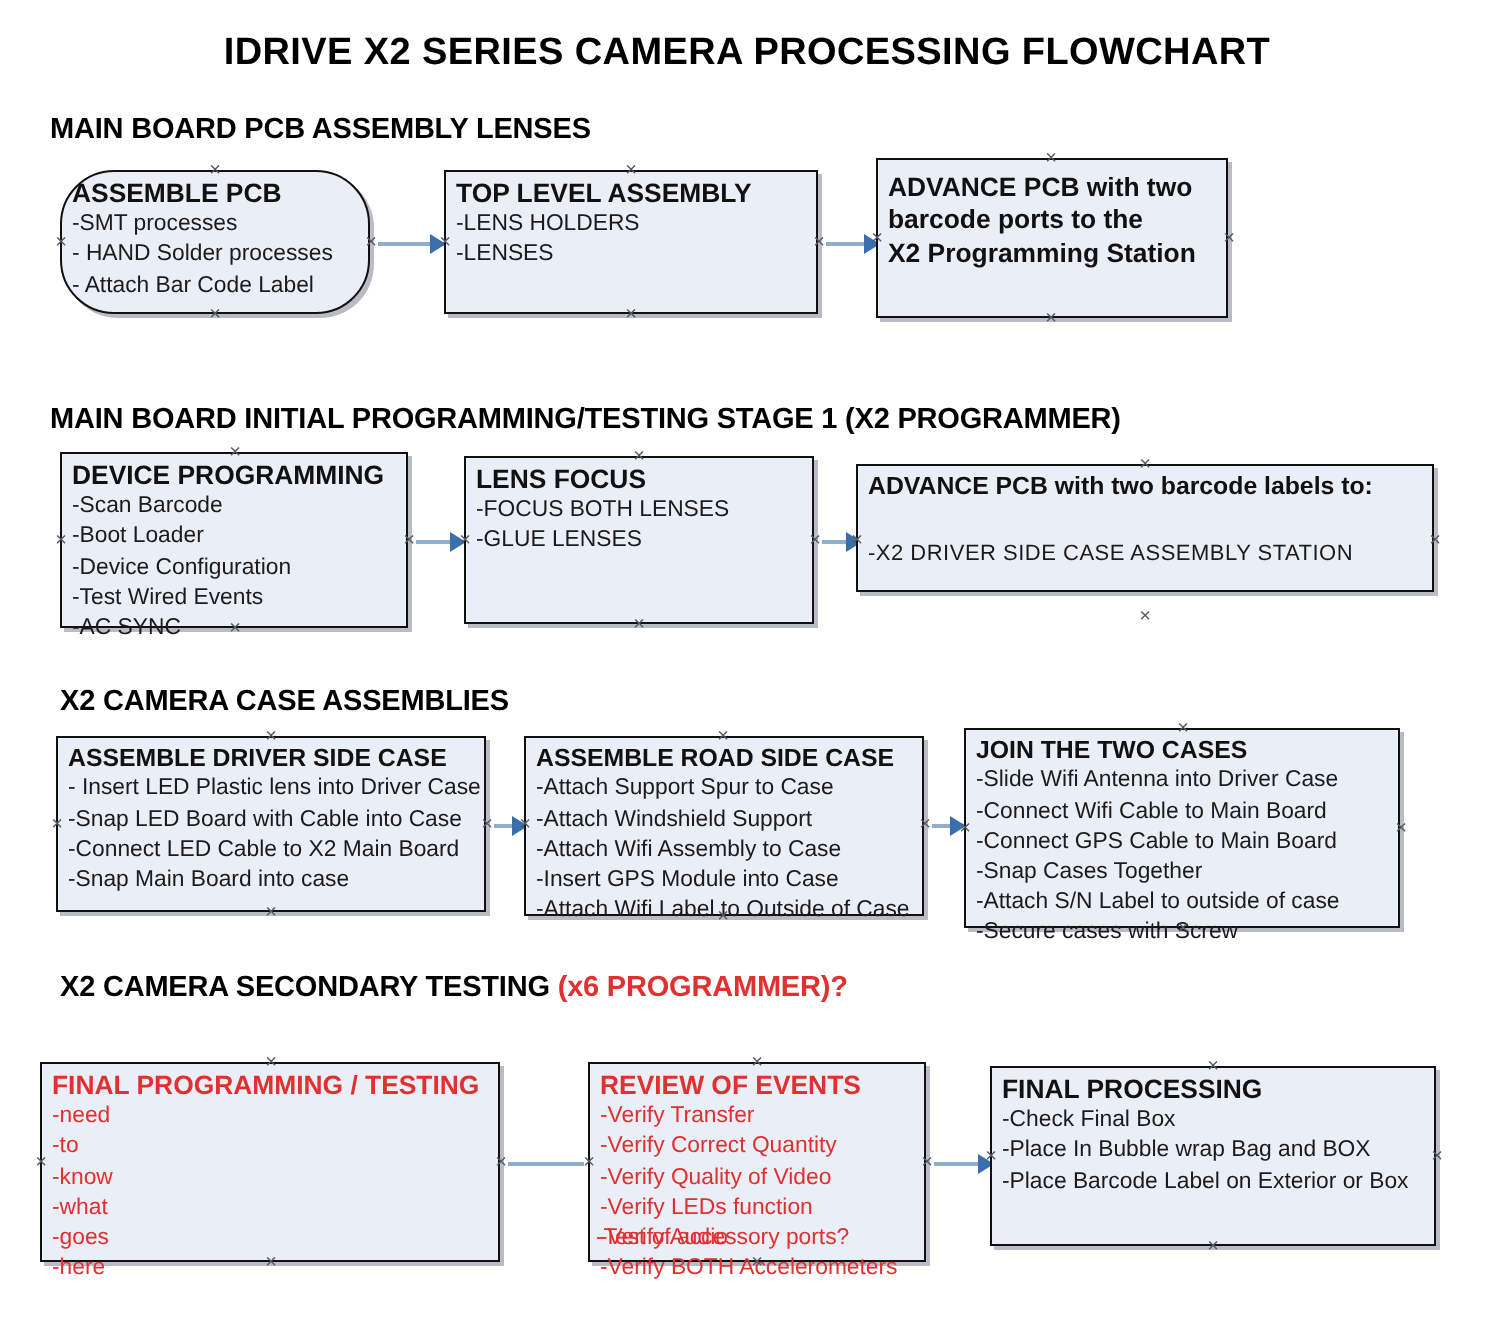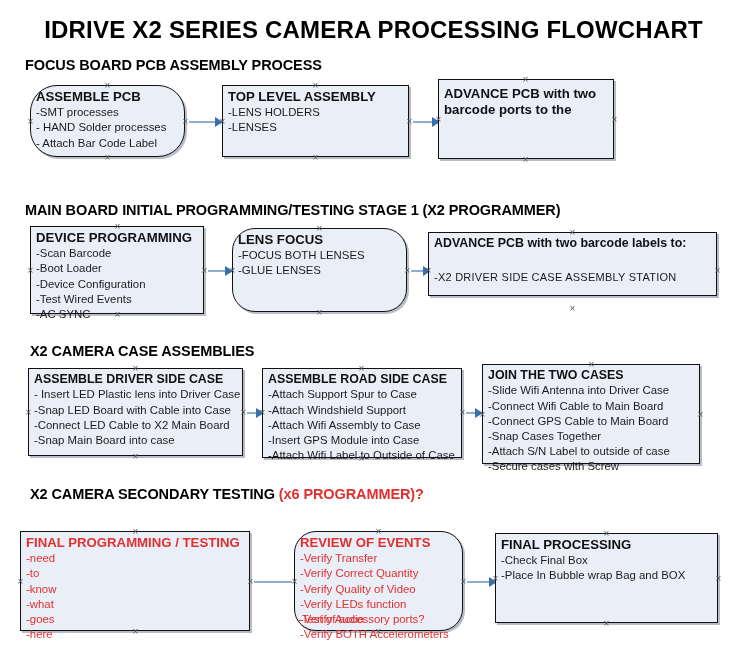--- a/index.html
+++ b/index.html
@@ -14,21 +14,21 @@
     color: #000000;
     overflow: hidden;
   }
 
   #canvas { position: absolute; inset: 0; }
 
   .chart-title {
     position: absolute;
     top: 16px; left: 0; width: 747px;
     text-align: center;
-    font-size: 24px;
+    font-size: 19px;
     font-weight: bold;
     letter-spacing: 0.2px;
     color: #000;
     white-space: nowrap;
   }
 
   .section-head {
     position: absolute;
     font-size: 14.5px;
     font-weight: bold;
@@ -109,21 +109,21 @@
   }
   .handle::before { content: "\00D7"; }
 </style>
 </head>
 <body>
 
 <div id="canvas">
 
   <div class="chart-title">IDRIVE X2  SERIES CAMERA PROCESSING FLOWCHART</div>
 
-  <div class="section-head" style="top:57px; left:25px;">FOCUS BOARD PCB ASSEMBLY PROCESS</div>
+  <div class="section-head" style="top:57px; left:25px;">MAIN BOARD PCB ASSEMBLY LENSES</div>
 
   <div class="node" style="left:30px; top:85px; width:155px; height:72px;border-radius:27px;">
     <div class="n-title">ASSEMBLE PCB</div>
     <ul>
       <li>-SMT processes</li>
       <li>- HAND Solder processes</li>
       <li>- Attach Bar Code Label</li>
     </ul>
   </div>
   <div class="handle" style="left:103px; top:81px;"></div>
@@ -145,20 +145,21 @@
   <div class="handle" style="left:311px; top:153px;"></div>
   <div class="handle" style="left:218px; top:117px;"></div>
   <div class="handle" style="left:405px; top:117px;"></div>
 
   <div class="conn" style="left:413px; top:121px; width:23px;"></div>
   <div class="arrowhead" style="left:432px; top:117px;"></div>
 
   <div class="node" style="left:438px; top:79px; width:176px; height:80px; padding-top:6px;">
     <div class="n-title">ADVANCE PCB with two</div>
     <div class="n-title">barcode ports to the</div>
+    <div class="n-title"> X2 Programming Station</div>
   </div>
   <div class="handle" style="left:521px; top:75px;"></div>
   <div class="handle" style="left:521px; top:155px;"></div>
   <div class="handle" style="left:434px; top:115px;"></div>
   <div class="handle" style="left:610px; top:115px;"></div>
 
   <div class="section-head" style="top:202px; left:25px;">MAIN BOARD INITIAL PROGRAMMING/TESTING STAGE 1 (X2 PROGRAMMER)</div>
 
   <div class="node" style="left:30px; top:226px; width:174px; height:88px;">
     <div class="n-title">DEVICE PROGRAMMING</div>
@@ -171,21 +172,21 @@
     </ul>
   </div>
   <div class="handle" style="left:113px; top:222px;"></div>
   <div class="handle" style="left:113px; top:310px;"></div>
   <div class="handle" style="left:26px; top:266px;"></div>
   <div class="handle" style="left:200px; top:266px;"></div>
 
   <div class="conn" style="left:208px; top:270px; width:21px;"></div>
   <div class="arrowhead" style="left:225px; top:266px;"></div>
 
-  <div class="node" style="left:232px; top:228px; width:175px; height:84px;border-radius:23px;">
+  <div class="node" style="left:232px; top:228px; width:175px; height:84px;">
     <div class="n-title">LENS FOCUS</div>
     <ul>
       <li>-FOCUS BOTH LENSES</li>
       <li>-GLUE LENSES</li>
     </ul>
   </div>
   <div class="handle" style="left:315px; top:224px;"></div>
   <div class="handle" style="left:315px; top:308px;"></div>
   <div class="handle" style="left:228px; top:266px;"></div>
   <div class="handle" style="left:403px; top:266px;"></div>
@@ -272,21 +273,21 @@
       <li>-here</li>
     </ul>
   </div>
   <div class="handle" style="left:131px; top:527px;"></div>
   <div class="handle" style="left:131px; top:627px;"></div>
   <div class="handle" style="left:16px; top:577px;"></div>
   <div class="handle" style="left:246px; top:577px;"></div>
 
   <div class="conn" style="left:254px; top:581px; width:38px;"></div>
 
-  <div class="node red" style="left:294px; top:531px; width:169px; height:100px;border-radius:22px;">
+  <div class="node red" style="left:294px; top:531px; width:169px; height:100px;">
     <div class="n-title">REVIEW OF EVENTS</div>
     <ul>
       <li>-Verify Transfer</li>
       <li>-Verify Correct Quantity</li>
       <li>-Verify Quality of Video</li>
       <li>-Verify LEDs function</li>
       <li>-Verify Audio</li>
       <li>-Verify BOTH Accelerometers</li>
     </ul>
   </div>
@@ -299,20 +300,21 @@
   <div class="handle" style="left:459px; top:577px;"></div>
 
   <div class="conn" style="left:467px; top:581px; width:25px;"></div>
   <div class="arrowhead" style="left:489px; top:577px;"></div>
 
   <div class="node" style="left:495px; top:533px; width:223px; height:90px;">
     <div class="n-title">FINAL PROCESSING</div>
     <ul>
       <li> -Check Final Box</li>
       <li>-Place In Bubble wrap Bag and BOX</li>
+      <li>-Place Barcode Label on Exterior or Box</li>
     </ul>
   </div>
   <div class="handle" style="left:602px; top:529px;"></div>
   <div class="handle" style="left:602px; top:619px;"></div>
   <div class="handle" style="left:491px; top:574px;"></div>
   <div class="handle" style="left:714px; top:574px;"></div>
 
 </div>
 
 </body></html>

